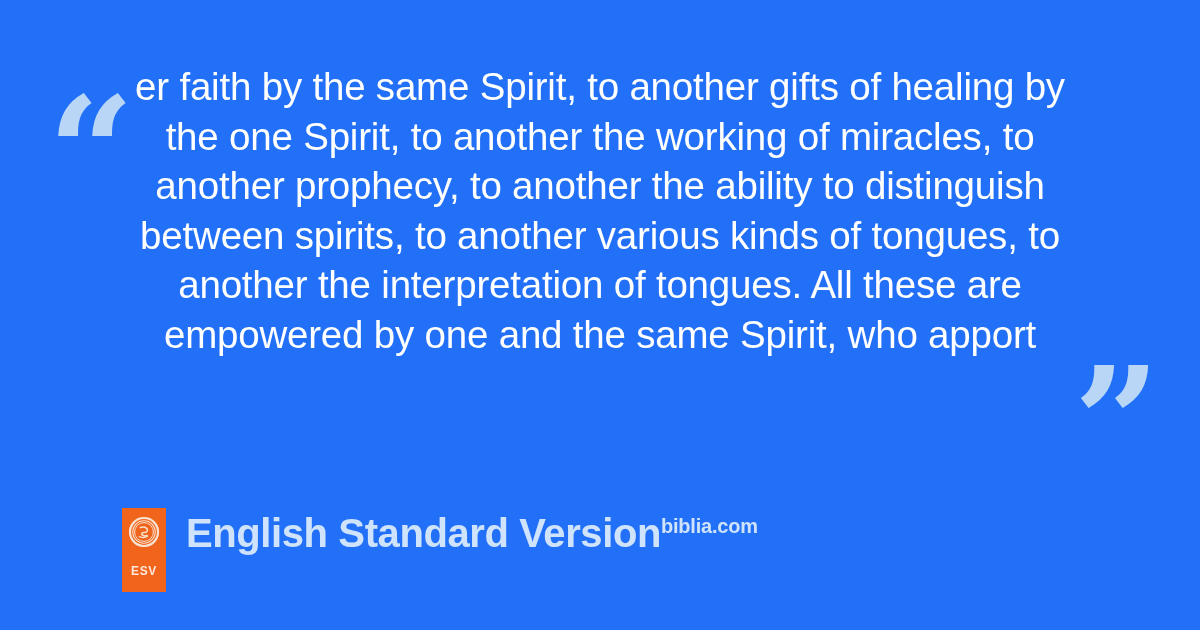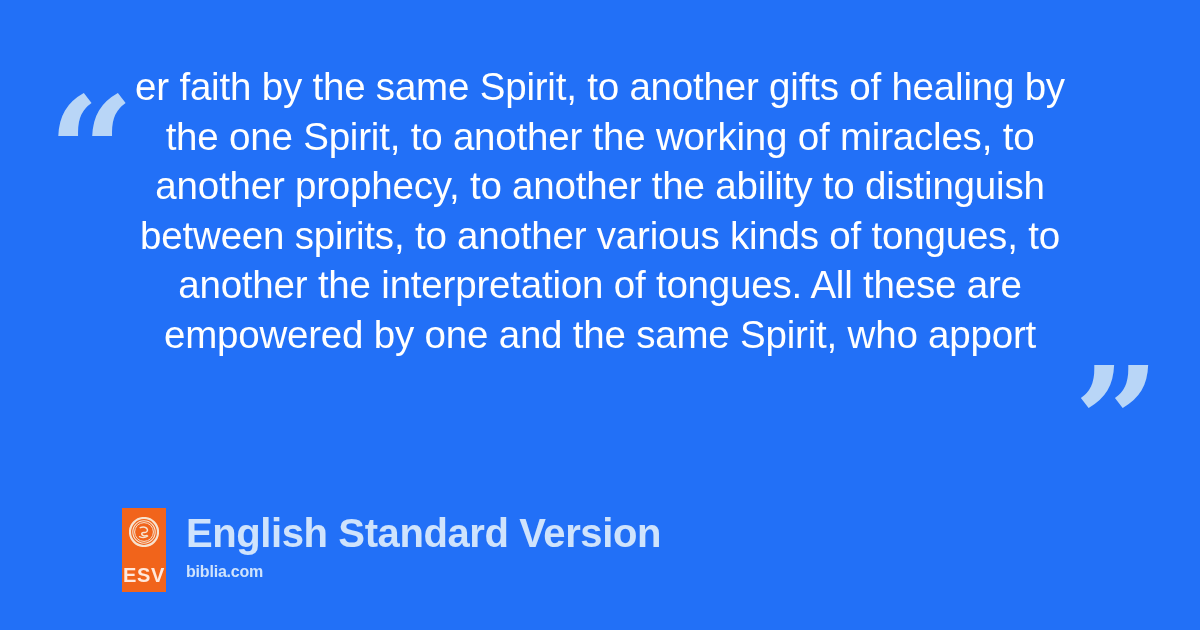--- a/index.html
+++ b/index.html
@@ -98,46 +98,46 @@
     width: 30px;
     height: 30px;
     position: relative;
   }
 
   #esv-logo-text {
     margin-top: 18px;
     color: #ffe8dc;
     font-family: "Liberation Sans", sans-serif;
     font-weight: 700;
-    font-size: 20px;
+    font-size: 12px;
     letter-spacing: 0.6px;
     line-height: 1;
   }
 
   #brand-text {
     display: flex;
-    flex-direction: column;
+    flex-direction: row;
     padding-top: 2px;
     justify-content: center;
   }
 
   #brand-title {
     color: #cfe3fc;
     font-family: "Liberation Sans", sans-serif;
     font-weight: 700;
     font-size: 40px;
     line-height: 46px;
     letter-spacing: -0.4px;
   }
 
   #brand-url {
     color: #cfe3fc;
     font-family: "Liberation Sans", sans-serif;
     font-weight: 700;
-    font-size: 16px;
+    font-size: 20px;
     line-height: 28px;
     margin-top: 2px;
     letter-spacing: -0.2px;
   }
 </style>
 </head>
 <body style="background: rgb(34, 112, 247);">
 
 <div id="card" style="background: rgb(34, 112, 247);">
 

